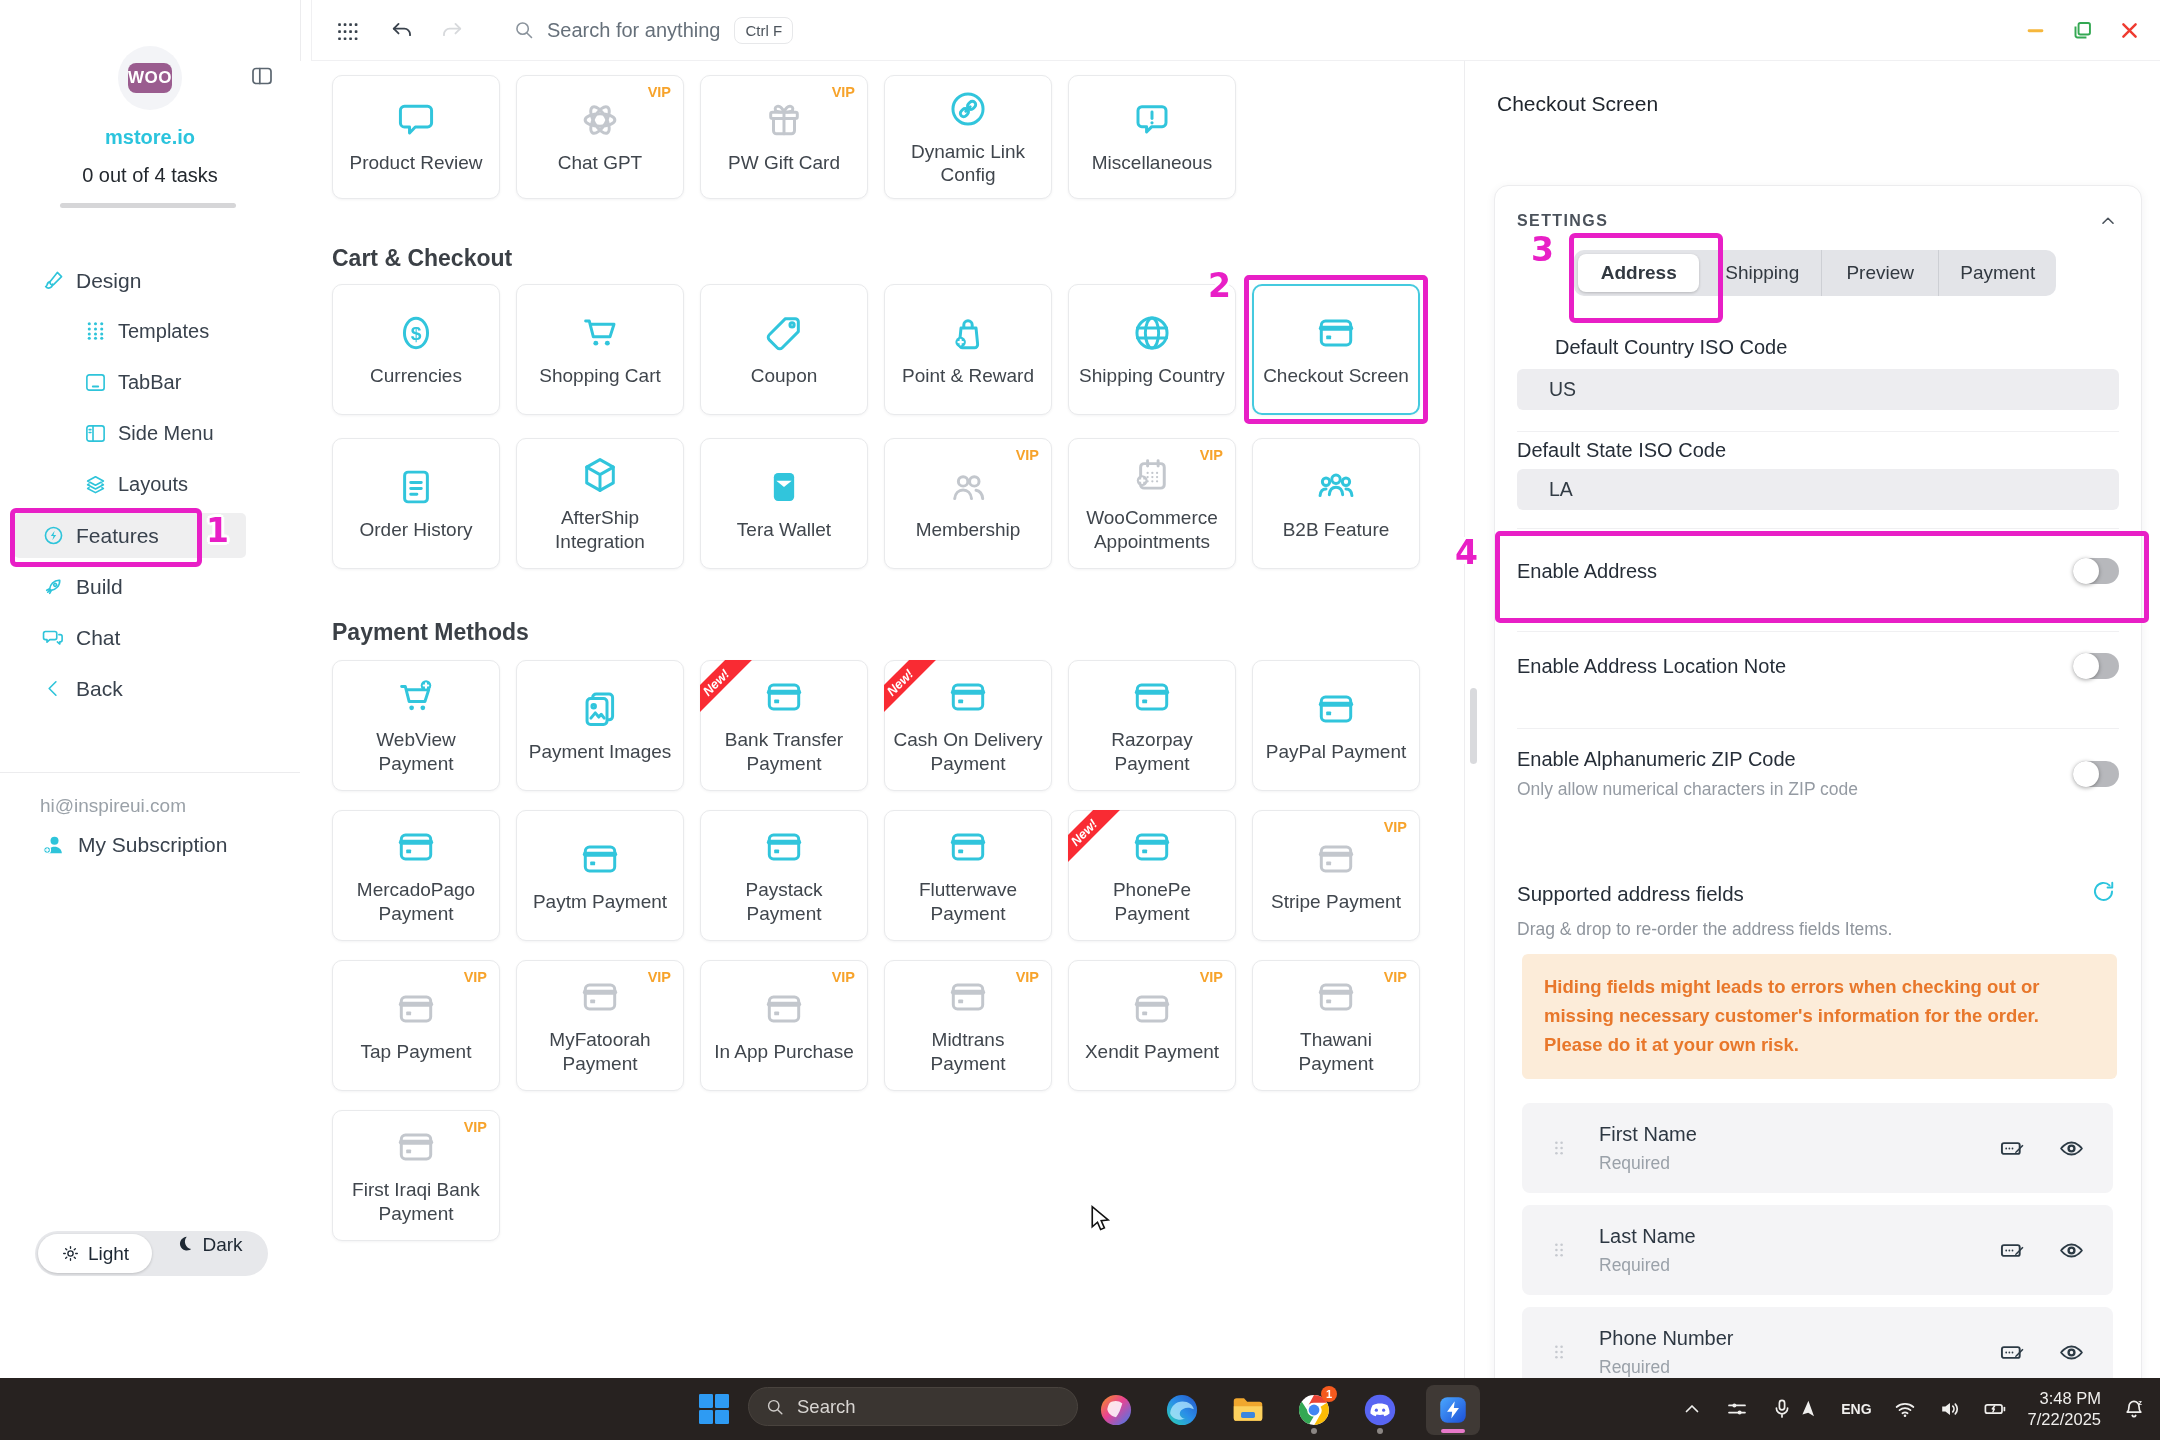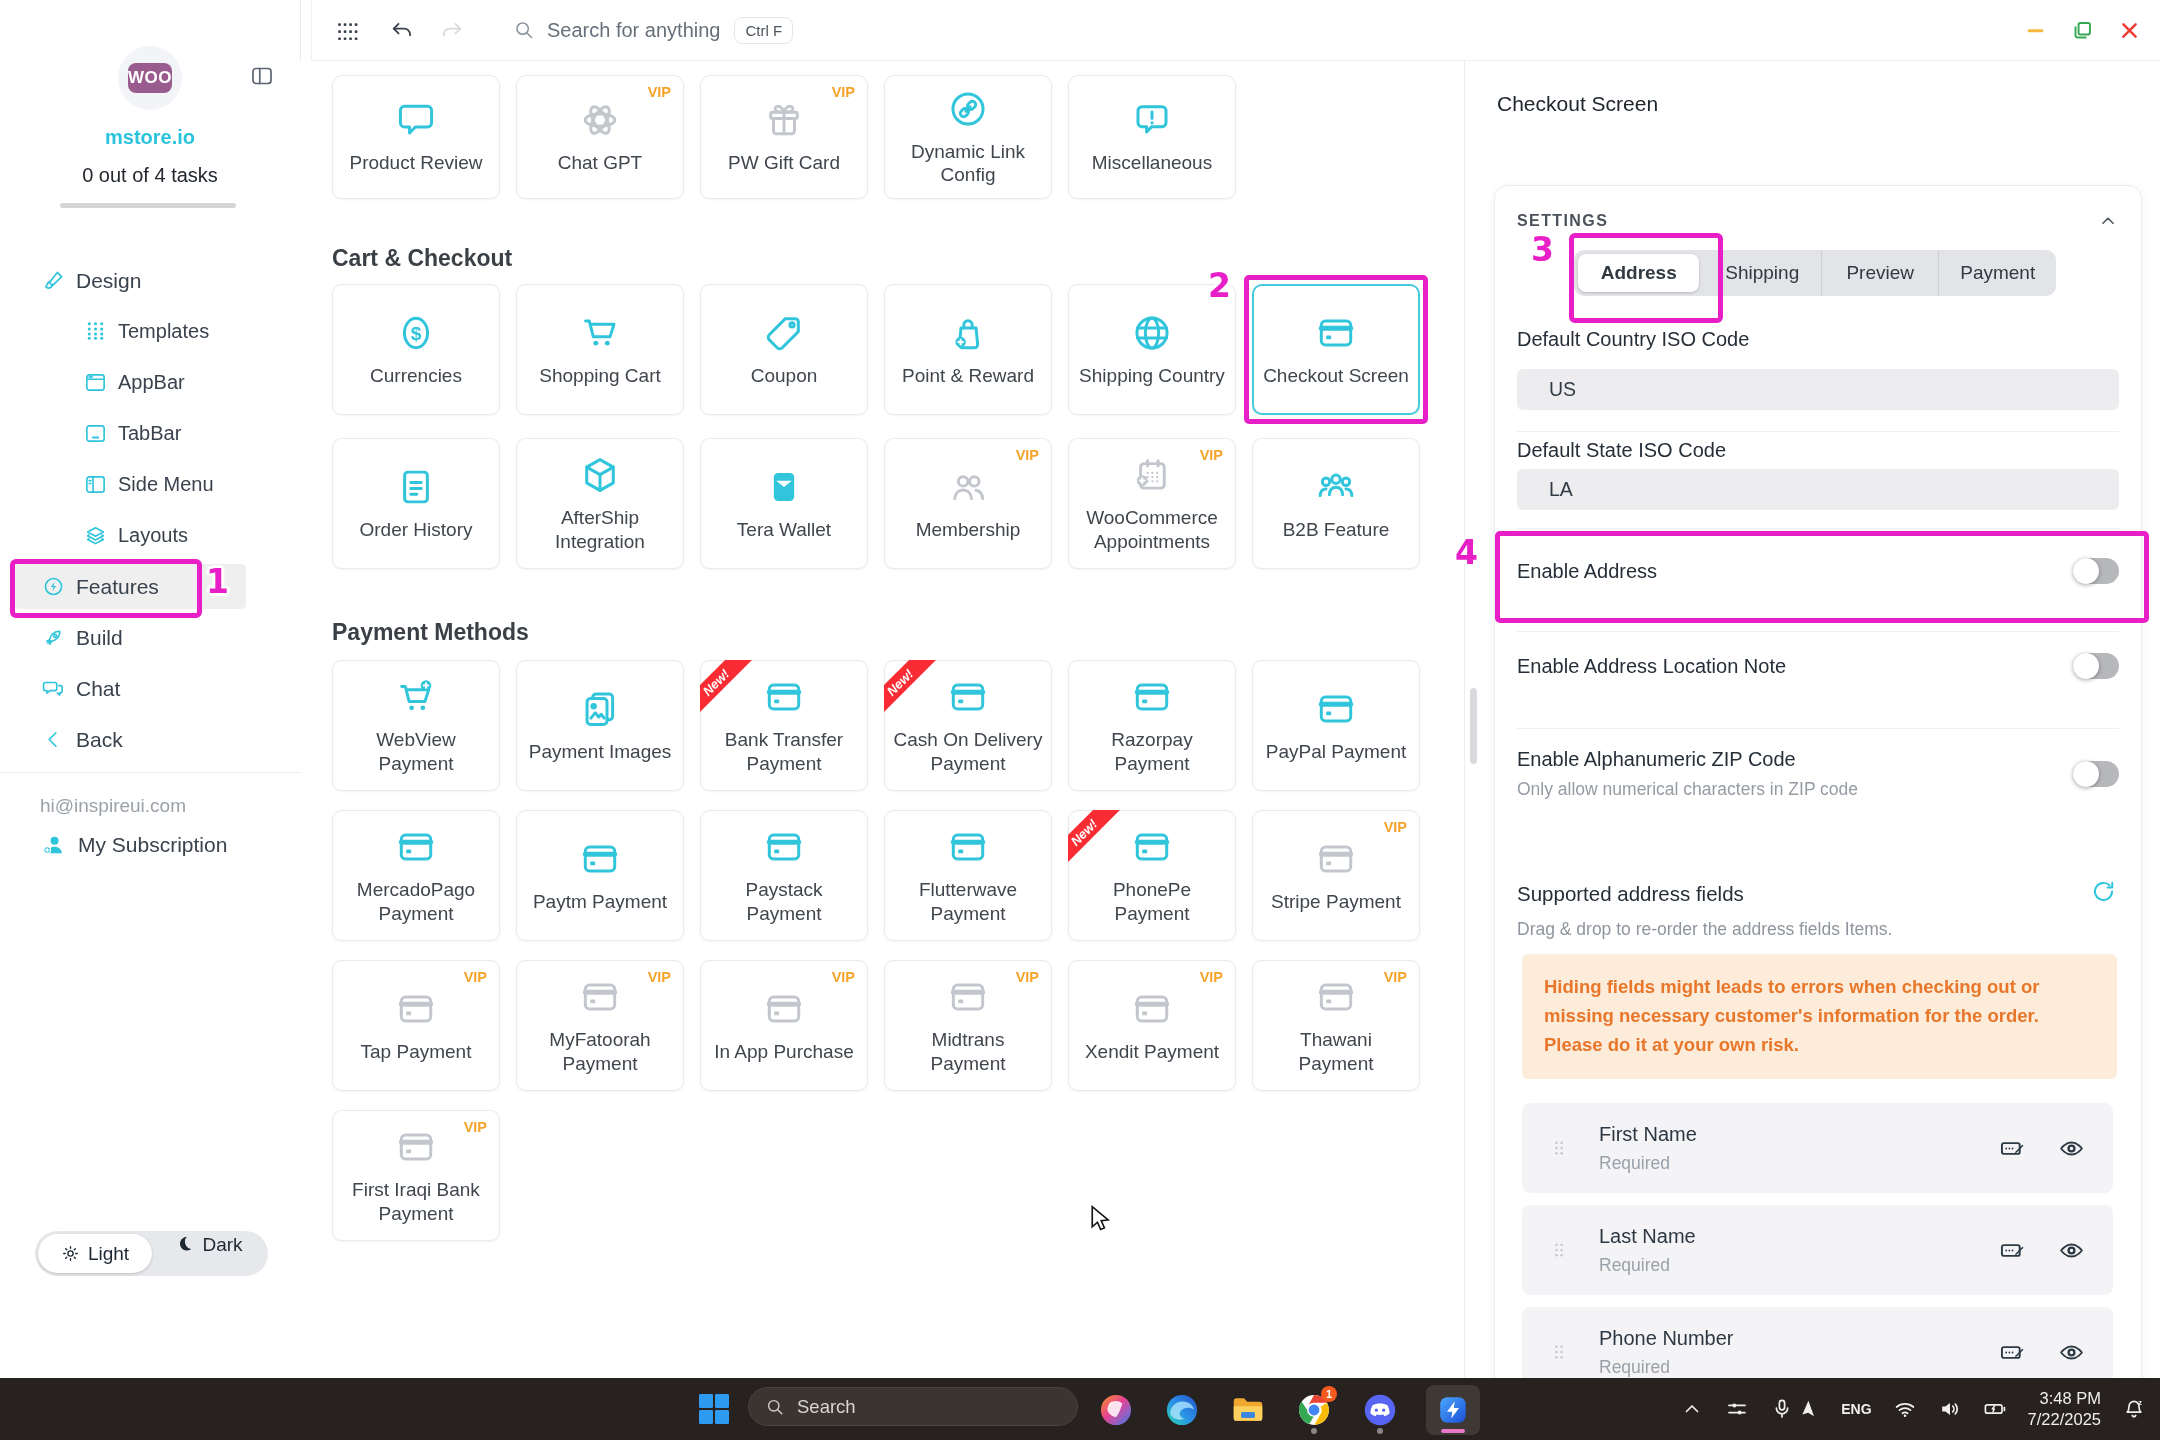--- a/index.html
+++ b/index.html
@@ -77,21 +77,21 @@
   .set-head{position:absolute;left:22px;right:22px;top:24px;display:flex;align-items:center;justify-content:space-between;}
   .set-title{font-size:16px;font-weight:600;letter-spacing:1.4px;color:#4b525b;}
   .set-head .icn{width:22px;height:22px;color:#4a525b;cursor:pointer;}
   #tabs{position:absolute;left:79px;top:64px;width:482px;height:46px;background:#e3e4e8;border-radius:10px;display:flex;align-items:center;box-sizing:border-box;}
   .tab{height:46px;display:flex;align-items:center;justify-content:center;width:118px;font-size:19px;color:#323941;cursor:pointer;box-sizing:border-box;}
   .tab.active{width:122px;height:38px;margin:4px;background:#fff;border-radius:8px;box-shadow:0 1px 3px rgba(0,0,0,.2);font-weight:700;}
   .tab.sep{border-left:1px solid #cdcfd4;}
   .ann3-box{position:absolute;left:74px;top:47px;width:144px;height:80px;border:5px solid #e81fc6;border-radius:6px;z-index:6;pointer-events:none;}
   .ann3-num{position:absolute;left:36px;top:44px;z-index:6;}
   .flabel{position:absolute;left:22px;font-size:20px;color:#262e38;}
-  .l-country{top:142px;}  .l-state{top:253px;}
+  .l-country{top:150px;margin-left:38px;}  .l-state{top:253px;}
   .finput{position:absolute;left:22px;width:602px;height:41px;background:#ededf0;border-radius:6px;display:flex;align-items:center;padding-left:32px;box-sizing:border-box;font-size:19.5px;color:#323b44;cursor:text;}
   .i-country{top:183px;}  .i-state{top:283px;}
   .cdiv{position:absolute;left:22px;right:22px;height:1px;background:#f0f0f2;}
   .trow{position:absolute;left:22px;right:22px;display:flex;align-items:center;justify-content:space-between;}
   .tr0{top:362px;height:46px;}
   .tr1{top:457px;height:46px;}
   .tr2{top:556px;height:64px;}
   .tlabel2{font-size:20px;color:#262e38;}
   .tsub{font-size:17.5px;color:#959ba3;margin-top:8px;}
   .switch{width:46px;height:26px;border-radius:14px;background:#b7b8bc;position:relative;flex:none;cursor:pointer;}
@@ -168,31 +168,20 @@
             <circle cx="12" cy="9.3" r="1.6"></circle>
             <circle cx="12" cy="14.6" r="1.6"></circle>
             <circle cx="12" cy="19" r="1.6"></circle>
             <circle cx="18.5" cy="4" r="1.6"></circle>
             <circle cx="18.5" cy="9.3" r="1.6"></circle>
             <circle cx="18.5" cy="14.6" r="1.6"></circle>
             <circle cx="18.5" cy="19" r="1.6"></circle>
           </svg>
         </span>
         <span class="mlabel">Templates</span>
-      </div>
-      <div class="m-item sub">
-        <span class="icn">
-          <svg viewBox="0 0 24 24" stroke="currentColor" fill="none" stroke-width="1.7" stroke-linecap="round" stroke-linejoin="round">
-            <rect x="3" y="4" width="18" height="16" rx="2.5"></rect>
-            <path d="M3 8.6h18"></path>
-            <circle cx="5.9" cy="6.3" r=".5" fill="currentColor"></circle>
-            <circle cx="7.9" cy="6.3" r=".5" fill="currentColor"></circle>
-          </svg>
-        </span>
-        <span class="mlabel">AppBar</span>
       </div>
       <div class="m-item sub">
         <span class="icn">
           <svg viewBox="0 0 24 24" stroke="currentColor" fill="none" stroke-width="1.7" stroke-linecap="round" stroke-linejoin="round">
             <rect x="3" y="4" width="18" height="16" rx="2.5"></rect>
             <rect x="8.2" y="15.2" width="7.6" height="2" rx="1" fill="currentColor" stroke="none"></rect>
           </svg>
         </span>
         <span class="mlabel">TabBar</span>
       </div>

